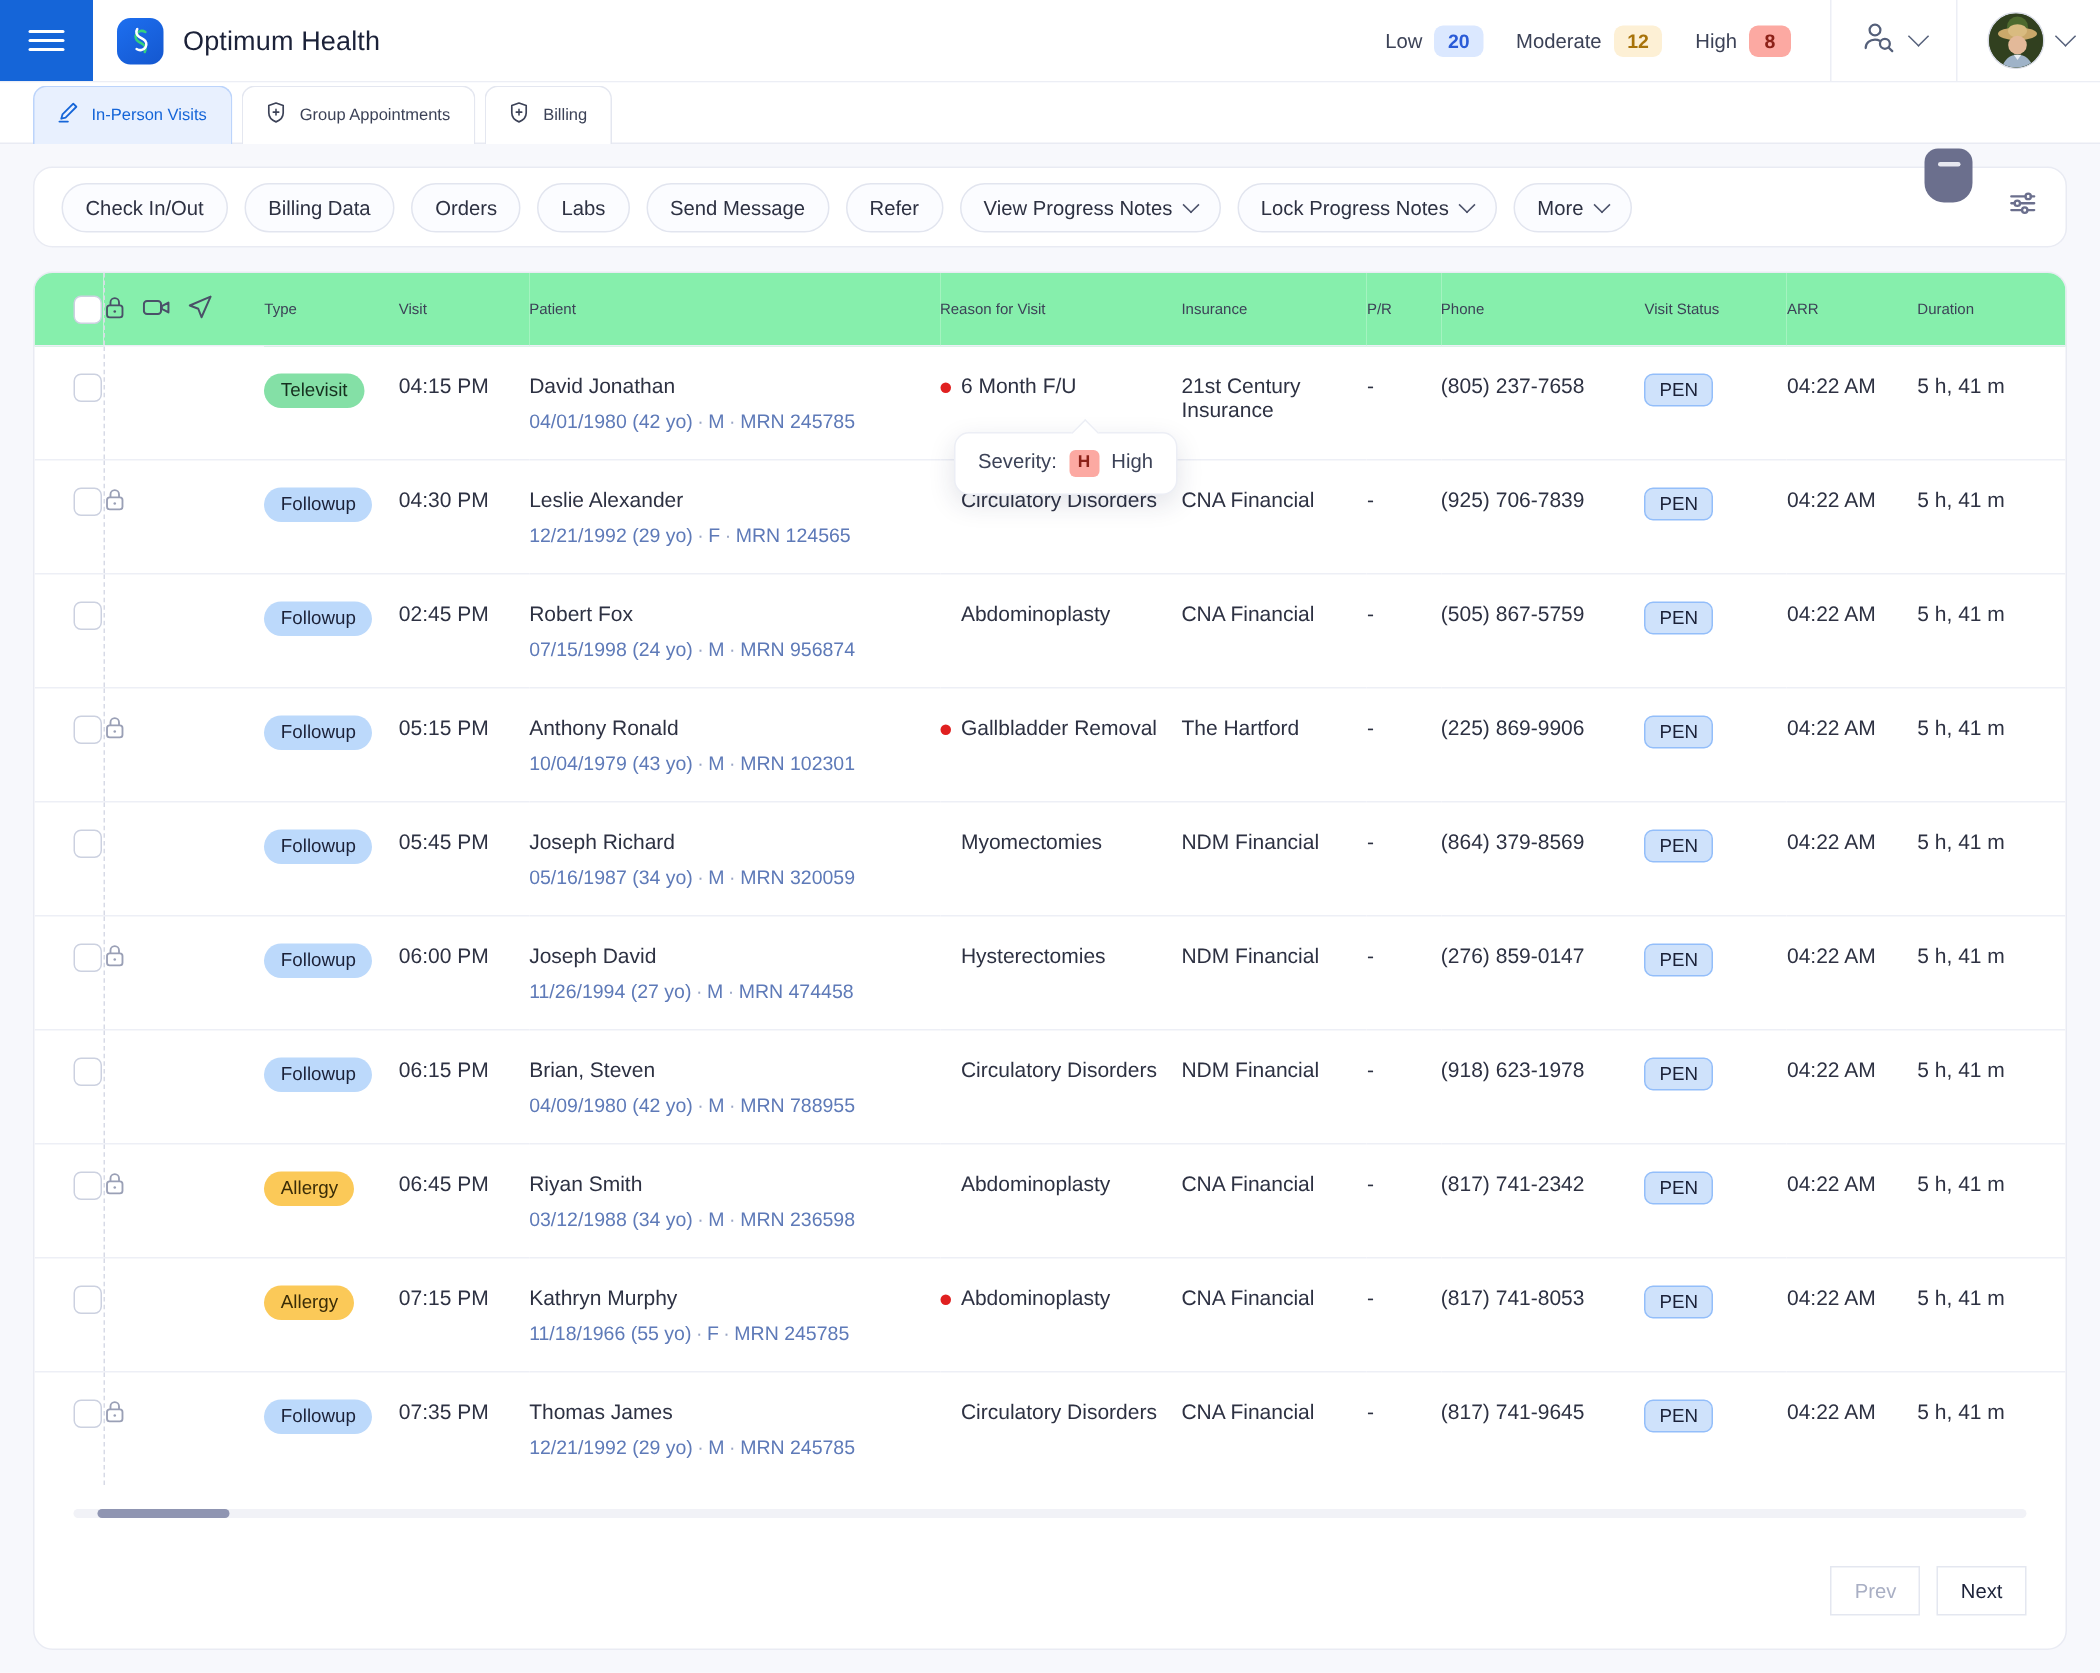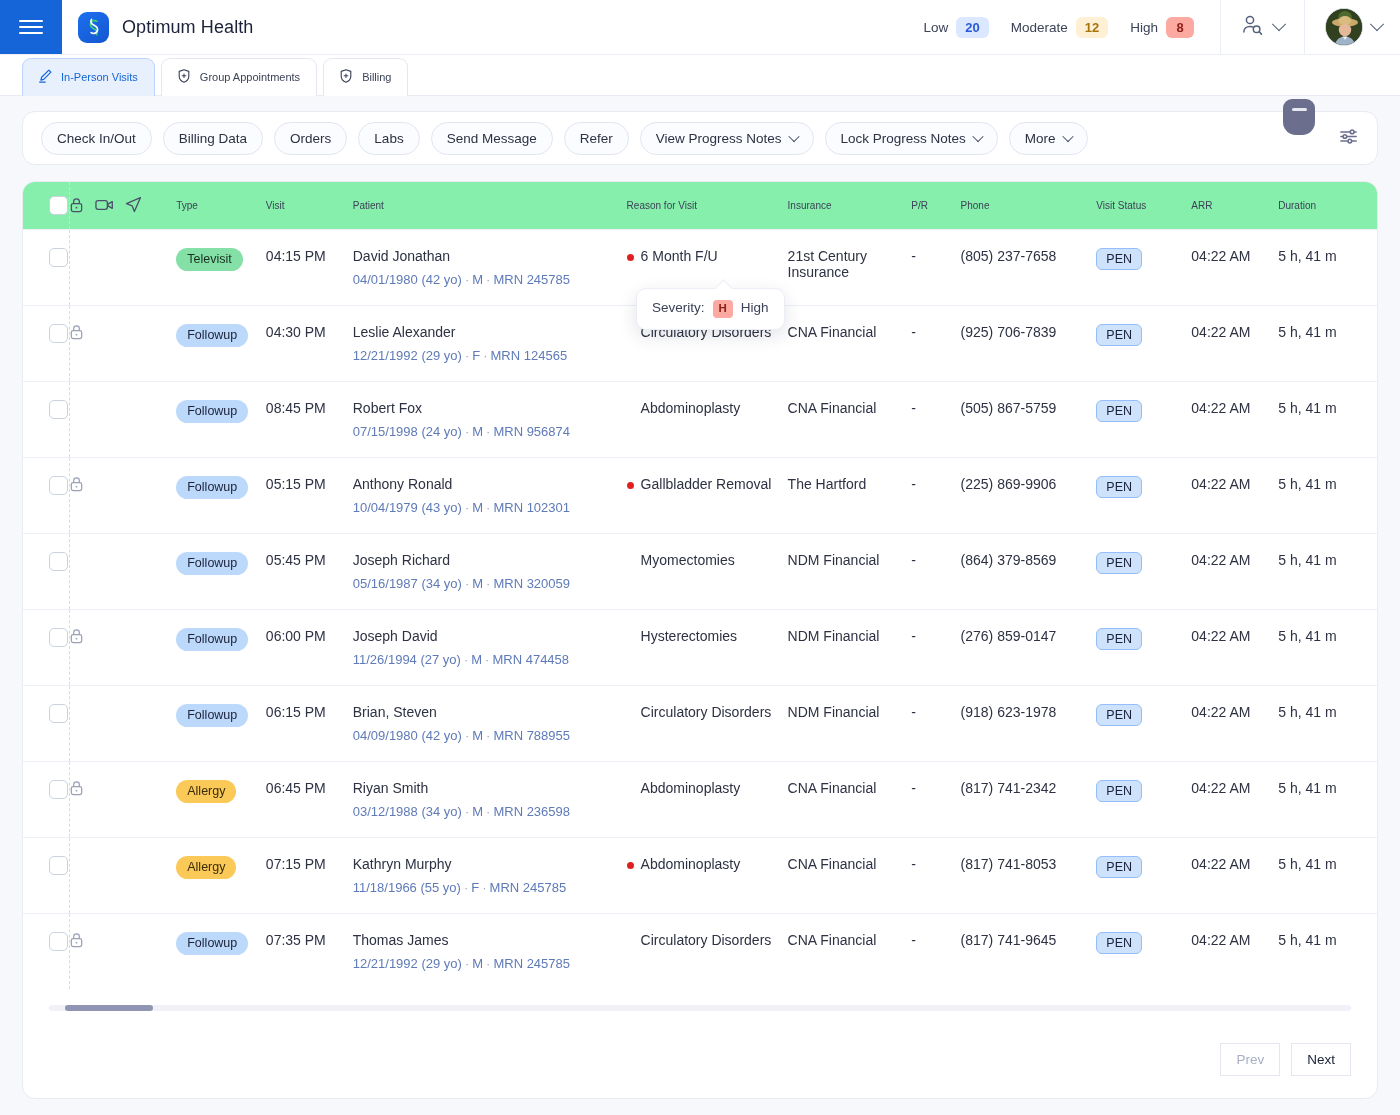--- a/index.html
+++ b/index.html
@@ -432,21 +432,21 @@
             <td class="c-status"><span class="statusbadge">PEN</span></td>
             <td class="c-arr">04:22 AM</td>
             <td class="c-dur">5 h, 41 m</td>
           </tr>
           <tr>
             <td class="c-check">
               <span class="cbox"></span>
             </td>
             <td class="c-flags"></td>
             <td class="c-type"><span class="badge b-followup">Followup</span></td>
-            <td class="c-appt">08:45 PM</td>
+            <td class="c-appt">02:45 PM</td>
             <td class="c-pat">
               <div class="pname">Robert Fox</div>
               <div class="pmeta">07/15/1998 (24 yo)<span class="sep">·</span>M<span class="sep">·</span>MRN 956874</div>
             </td>
             <td class="c-reason">
               <span class="reason-cell">
                 <span class="dot hidden"></span>
                 <span>Abdominoplasty</span>
               </span>
             </td>

